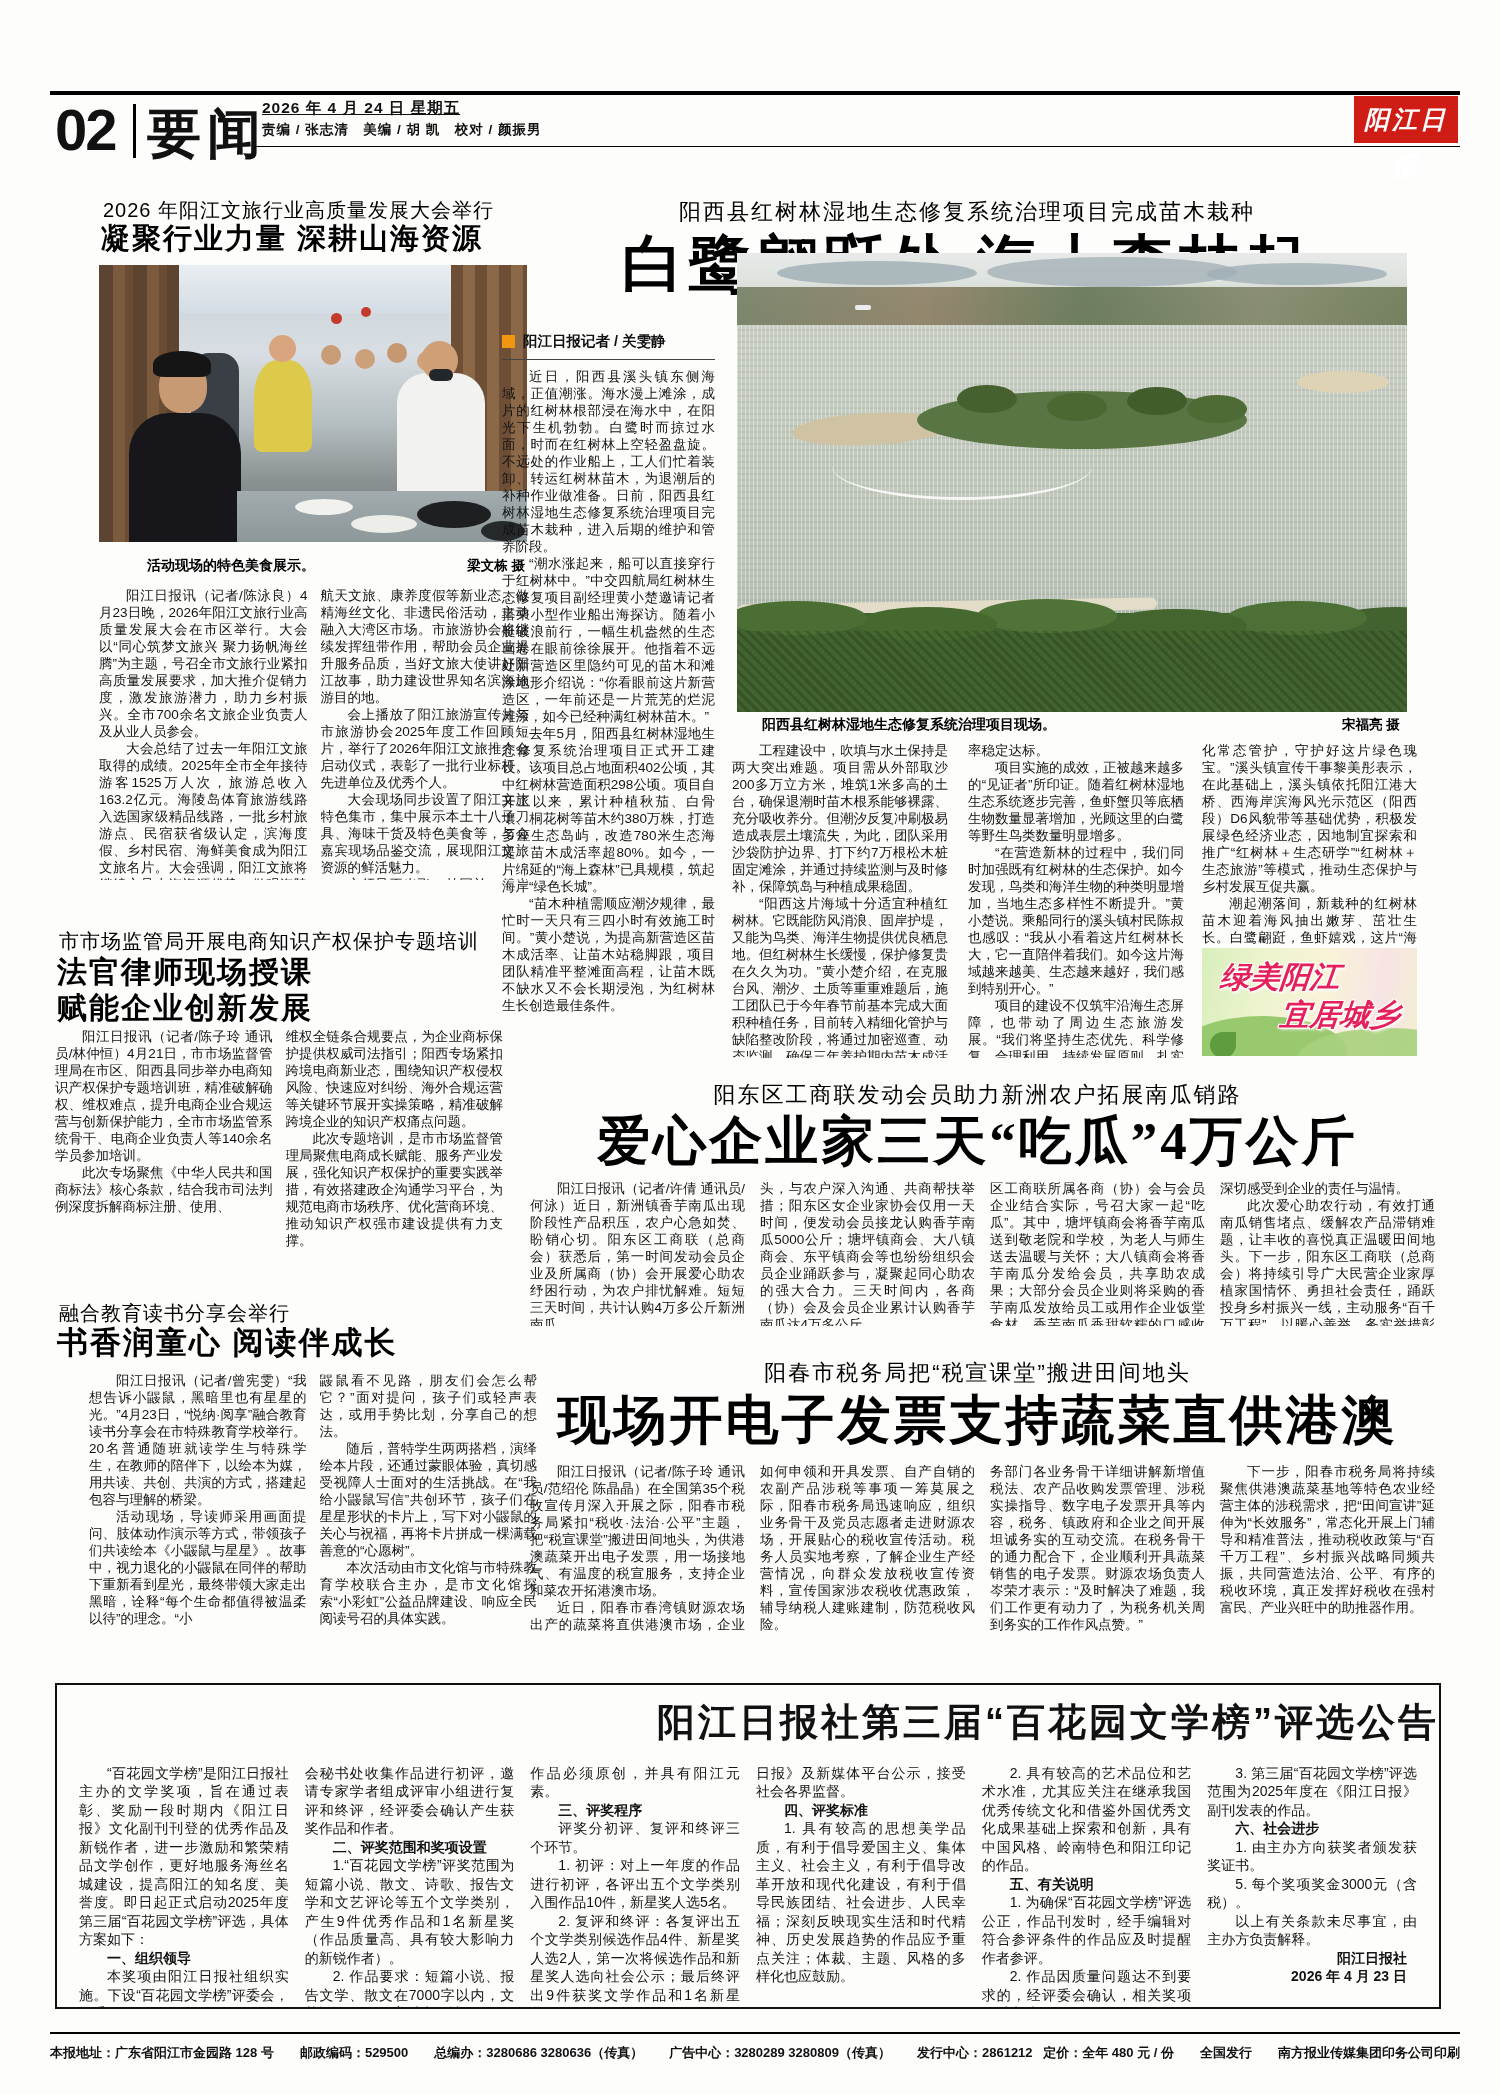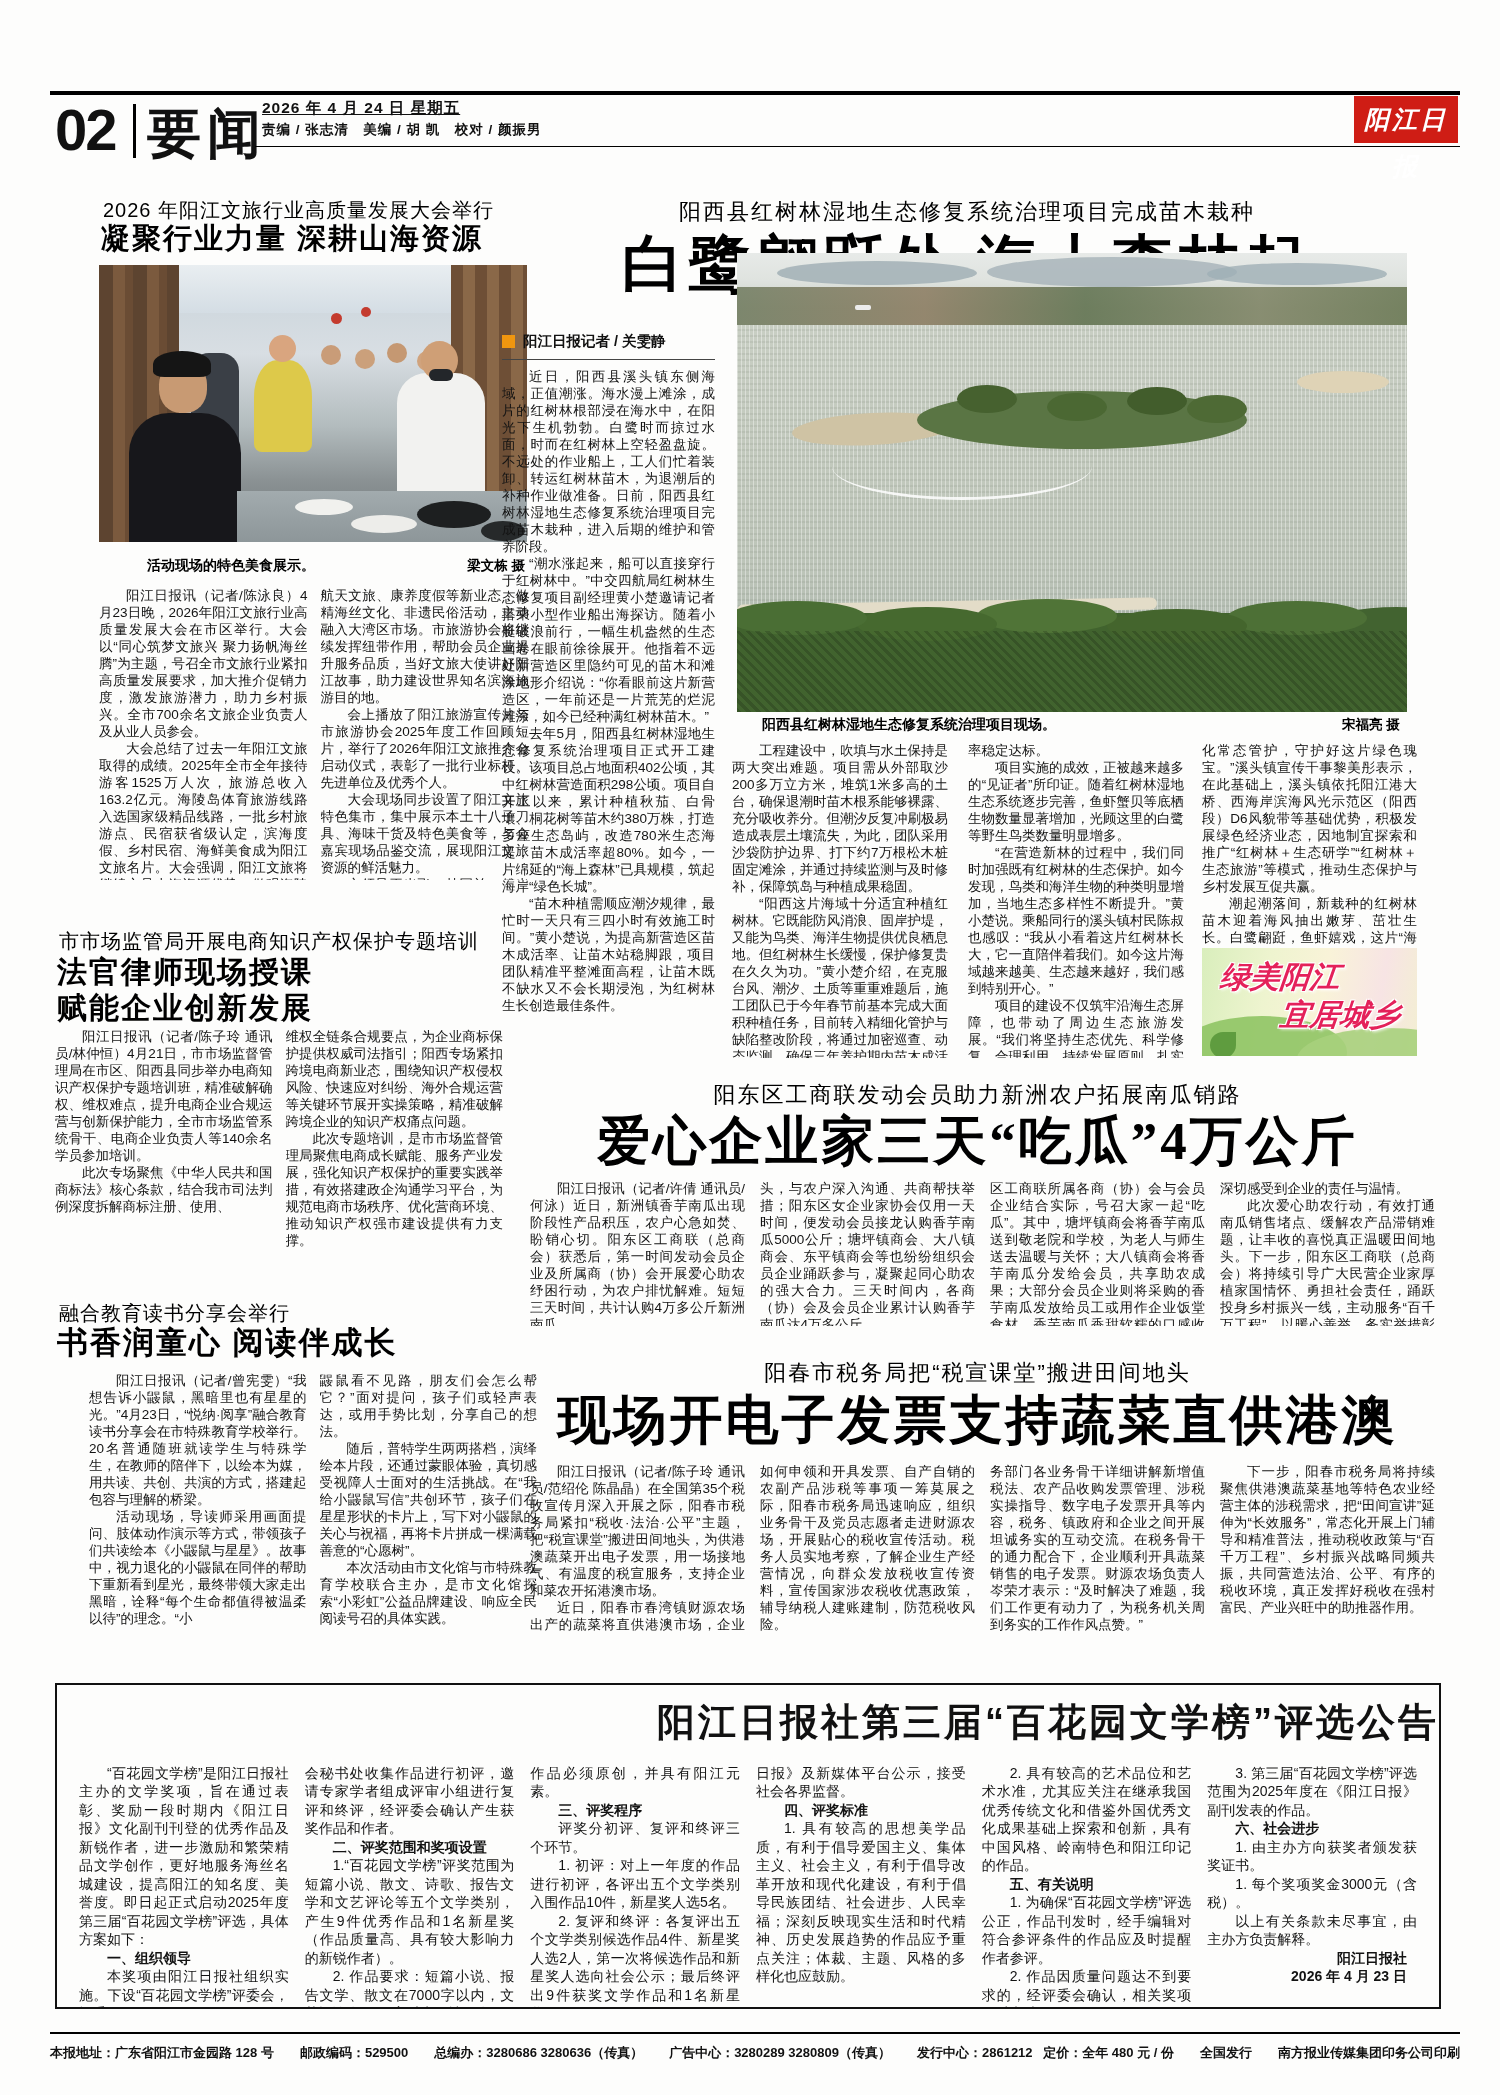--- a/index.html
+++ b/index.html
@@ -283,21 +283,21 @@
       <div class="ann-col">
         <p>2. 具有较高的艺术品位和艺术水准，尤其应关注在继承我国优秀传统文化和借鉴外国优秀文化成果基础上探索和创新，具有中国风格、岭南特色和阳江印记的作品。</p>
         <p class="h">五、有关说明</p>
         <p>1. 为确保“百花园文学榜”评选公正，作品刊发时，经手编辑对符合参评条件的作品应及时提醒作者参评。</p>
         <p>2. 作品因质量问题达不到要求的，经评委会确认，相关奖项可以空缺。</p>
       </div>
       <div class="ann-col">
         <p>3. 第三届“百花园文学榜”评选范围为2025年度在《阳江日报》副刊发表的作品。</p>
         <p class="h">六、社会进步</p>
         <p>1. 由主办方向获奖者颁发获奖证书。</p>
-        <p>1. 每个奖项奖金3000元（含税）。</p>
+        <p>5. 每个奖项奖金3000元（含税）。</p>
         <p>以上有关条款未尽事宜，由主办方负责解释。</p>
         <p class="sign">阳江日报社</p>
         <p class="sign">2026 年 4 月 23 日</p>
       </div>
     </div>
   </div>
 
   <div class="abs" id="footer" style="left:50px;top:2032px;width:1410px;">
     <span>本报地址：广东省阳江市金园路 128 号　　邮政编码：529500　　总编办：3280686  3280636（传真）　　广告中心：3280289  3280809（传真）　　发行中心：2861212</span>
     <span>定价：全年 480 元 / 份　　全国发行　　南方报业传媒集团印务公司印刷</span>

